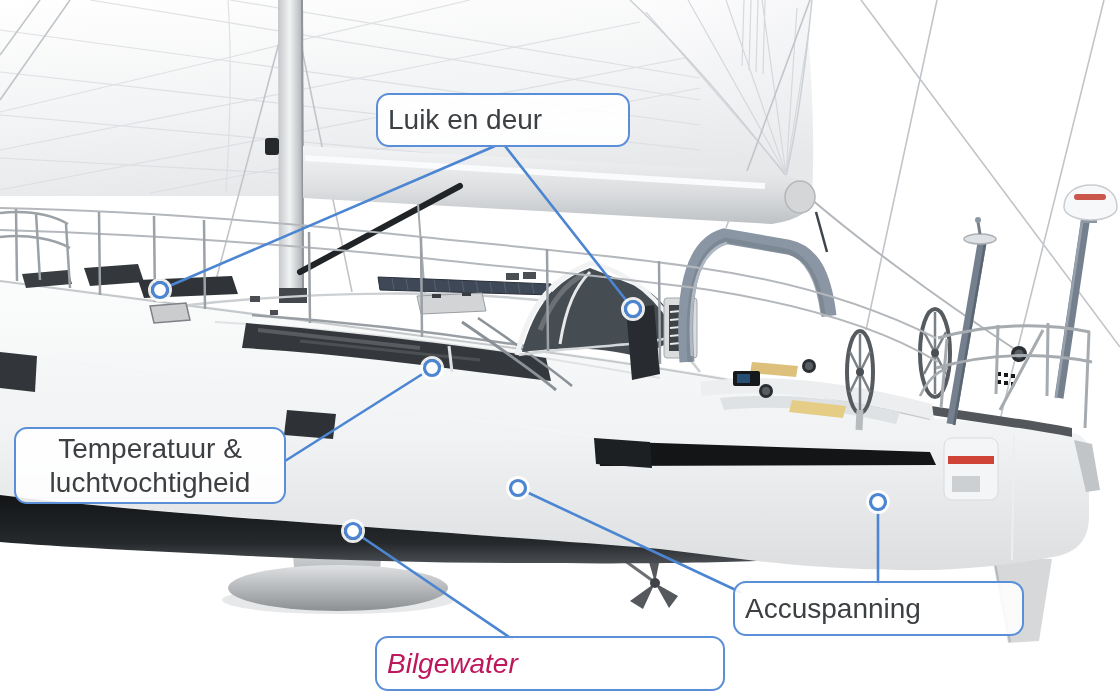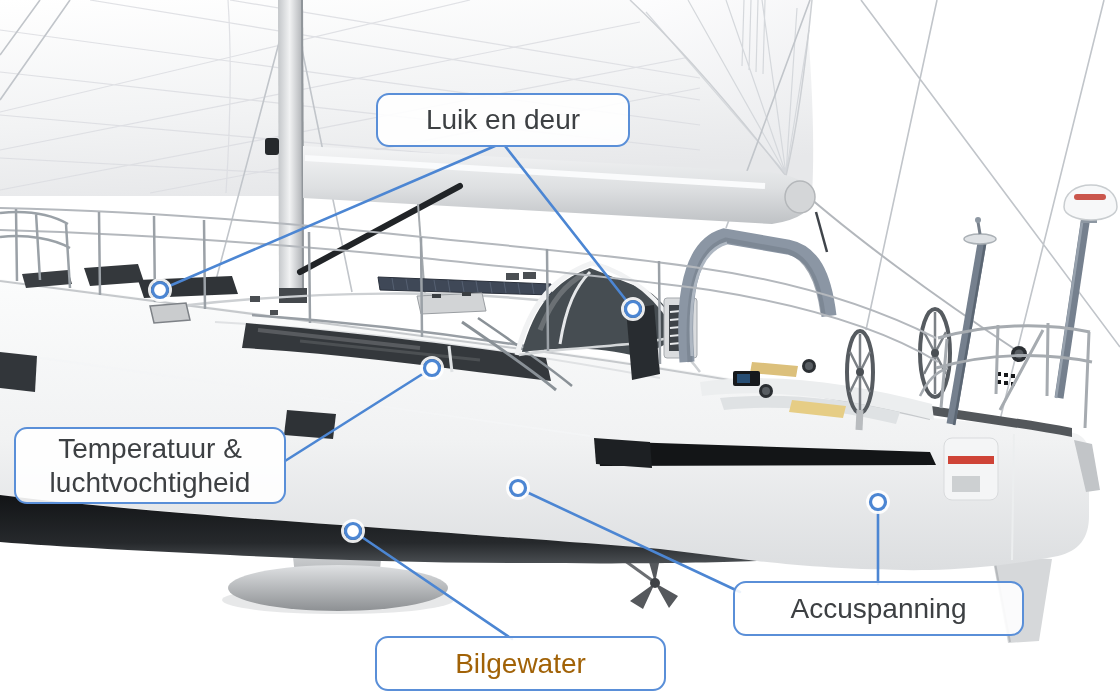--- a/index.html
+++ b/index.html
@@ -1,19 +1,19 @@
 <!DOCTYPE html>
 <html><head>
 <meta charset="utf-8">
 <style>
   html,body{margin:0;padding:0;background:#fff;}
   .stage{position:relative;width:1120px;height:700px;background:#ffffff;overflow:hidden;
          font-family:"Liberation Sans",sans-serif;}
   .stage svg{position:absolute;left:0;top:0;}
-  .callout{position:absolute;box-sizing:border-box;display:flex;align-items:center;justify-content:center;
+  .callout{position:absolute;box-sizing:border-box;display:flex;align-items:center;
            text-align:center;background:rgba(255,255,255,0.9);border:2.6px solid #5a8fd8;border-radius:13px;
            font-size:28px;line-height:34px;color:#3d4043;padding:2px 10px;}
 </style>
 </head>
 <body>
 
 <div class="stage">
 
   <svg id="scene" width="1120" height="700" viewBox="0 0 1120 700">
     <defs>
@@ -231,17 +231,17 @@
 
   <div class="callout" style="left: 376px; top: 93px; width: 254px; height: 54px; border-color: rgb(90, 143, 216); background: rgba(255, 255, 255, 0.9); color: rgb(61, 64, 67);">
     <span>Luik en deur</span>
   </div>
   <div class="callout" style="left: 733px; top: 581px; width: 291px; height: 55px; border-color: rgb(90, 143, 216); background: rgba(255, 255, 255, 0.9); color: rgb(61, 64, 67);">
     <span>Accuspanning</span>
   </div>
   <div class="callout" style="left: 14px; top: 427px; width: 272px; height: 77px; border-color: rgb(90, 143, 216); background: rgba(255, 255, 255, 0.9); color: rgb(61, 64, 67);">
     <span>Temperatuur &amp; luchtvochtigheid</span>
   </div>
-  <div class="callout" style="left: 375px; top: 636px; width: 291px; height: 55px; border-color: rgb(90, 143, 216); background: rgba(255, 255, 255, 0.9); color: #a16207;">
+  <div class="callout" style="left: 375px; top: 636px; width: 350px; height: 55px; border-color: rgb(90, 143, 216); background: rgba(255, 255, 255, 0.9); color: #be185d; font-style: italic;">
     <span>Bilgewater</span>
   </div>
 
 </div>
 
 </body></html>

